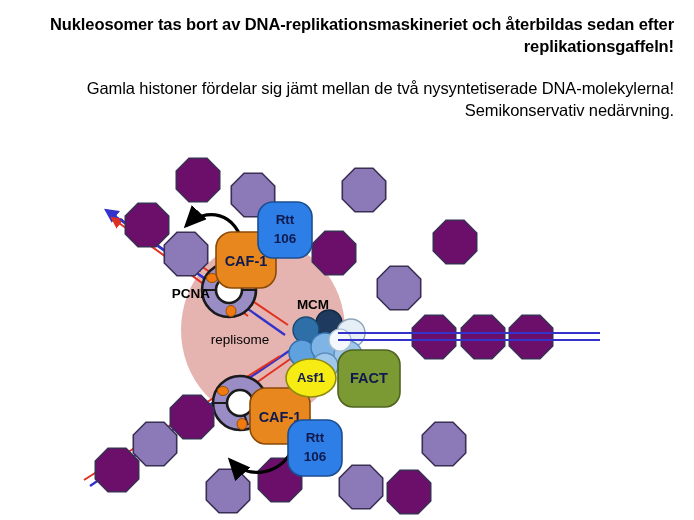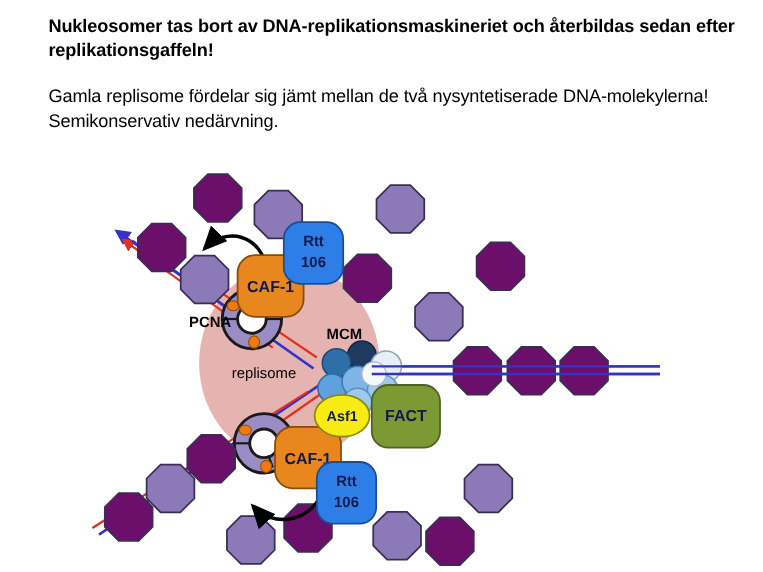--- a/index.html
+++ b/index.html
@@ -18,20 +18,21 @@
     position: absolute;
     left: 0; top: 0;
     width: 694px;
     height: 520px;
     background: #ffffff;
   }
   .text-block {
     position: absolute;
     left: 44px;
     width: 630px;
+    text-align: right;
   }
   #headline {
     top: 14px;
     font-size: 16.5px;
     font-weight: bold;
     color: #000000;
     line-height: 1.32;
     letter-spacing: -0.1px;
   }
   #subtext {
@@ -65,21 +66,21 @@
     dominant-baseline: middle;
   }
 </style>
 </head>
 <body>
 
 <div id="slide">
 
   <div class="text-block" id="headline">Nukleosomer tas bort av DNA-replikationsmaskineriet och återbildas sedan efter replikationsgaffeln!</div>
 
-  <div class="text-block" id="subtext">Gamla replisome fördelar sig jämt mellan de två nysyntetiserade DNA-molekylerna! Semikonservativ nedärvning.</div>
+  <div class="text-block" id="subtext">Gamla histoner fördelar sig jämt mellan de två nysyntetiserade DNA-molekylerna! Semikonservativ nedärvning.</div>
 
   <div id="figure">
     <svg width="694" height="370" viewBox="0 0 694 370" xmlns="http://www.w3.org/2000/svg">
 
       <defs>
         <marker id="arrowRed" markerWidth="7" markerHeight="7" refX="5" refY="3" orient="auto">
           <path d="M0,0 L6,3 L0,6 z" fill="#E03020"></path>
         </marker>
         <marker id="arrowBlue" markerWidth="7" markerHeight="7" refX="5" refY="3" orient="auto">
           <path d="M0,0 L6,3 L0,6 z" fill="#3333CC"></path>

